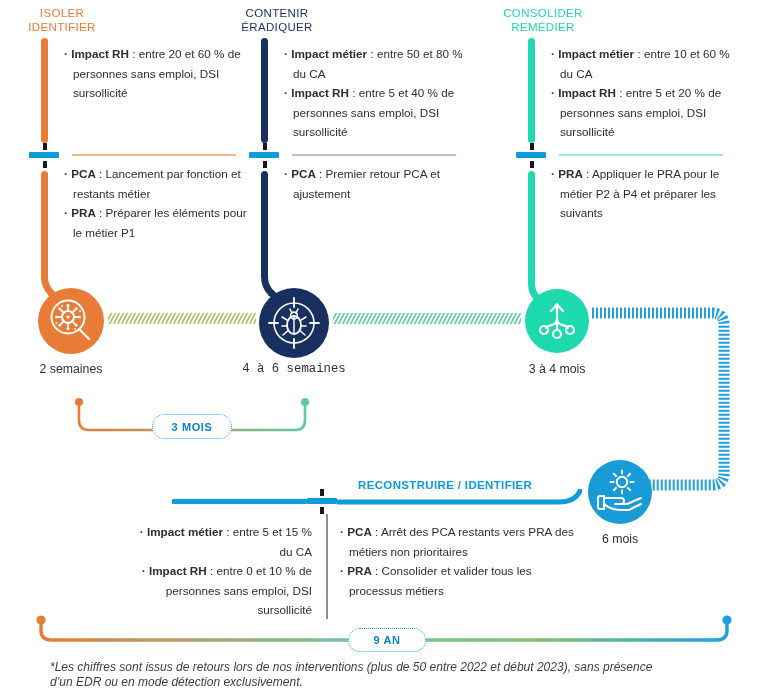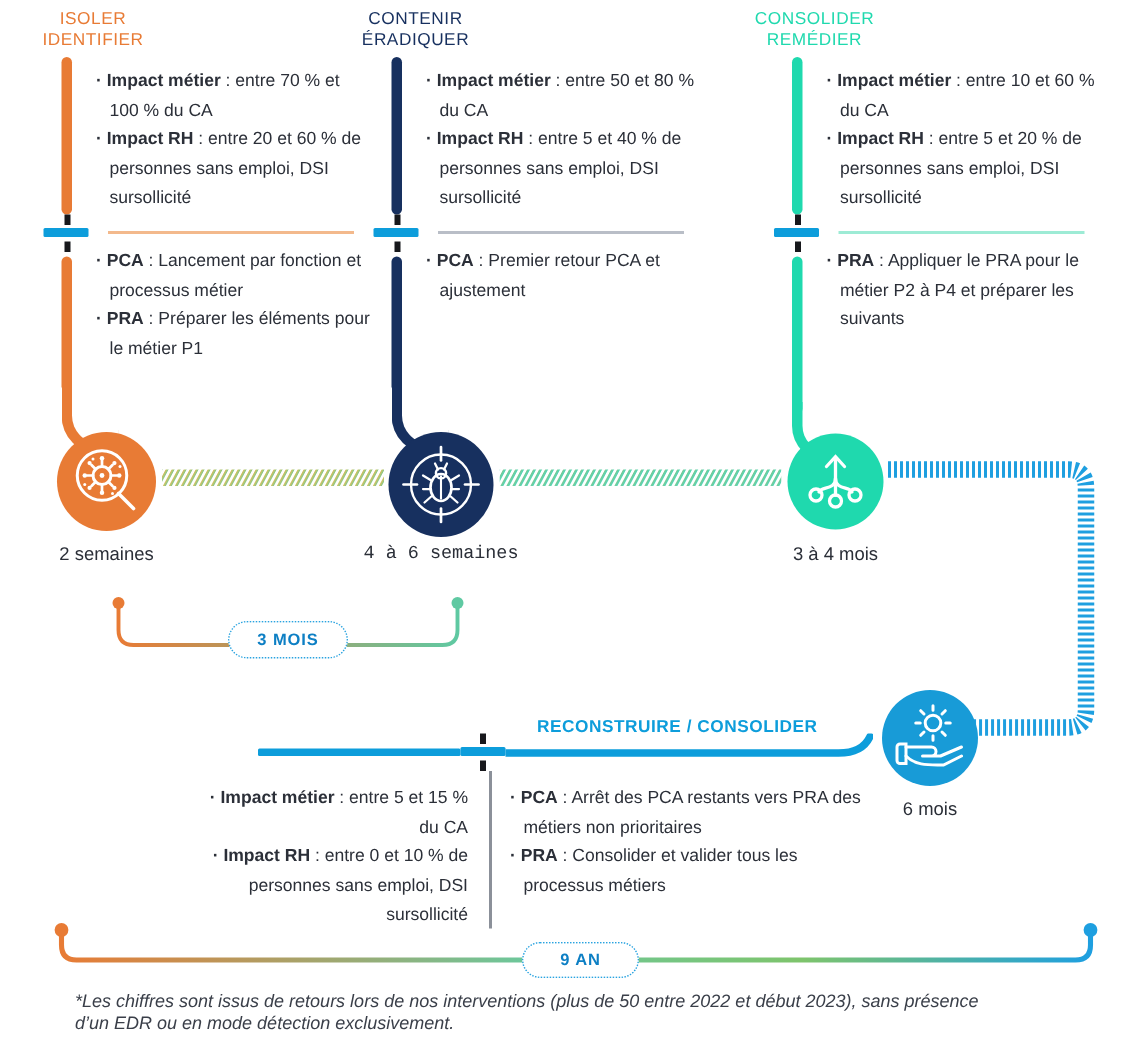--- a/index.html
+++ b/index.html
@@ -86,26 +86,25 @@
                 border-bottom-left-radius:26px;"></div>
 
     <div class="divider-wrap" style="left:0; top:0;">
       <div class="div-tick" style="left:43px; top:143px;"></div>
       <div class="div-bar" style="left:29px; top:152px;"></div>
       <div class="div-tick" style="left:43px; top:161px;"></div>
       <div class="div-rule" style="left:72px; top:154px; width:164px; background:#F3B98C;"></div>
     </div>
 
     <div class="bullets" style="left:64px; top:44px; width:180px;">
-      <p><b>Impact métier</b><span> : entre 70 % et 100 % du CA</span></p>
       <p><b>Impact RH</b><span> : entre 20 et 60 % de personnes sans emploi, DSI sursollicité</span></p>
     </div>
 
     <div class="bullets" style="left:64px; top:164px; width:185px;">
-      <p><b>PCA</b><span> : Lancement par fonction et processus métier</span></p>
+      <p><b>PCA</b><span> : Lancement par fonction et restants métier</span></p>
       <p><b>PRA</b><span> : Préparer les éléments pour le métier P1</span></p>
     </div>
 
     <div class="node" style="left:38px; top:288px; width:66px; height:66px; background:#E87B35;">
       <svg viewBox="0 0 66 66">
         <circle cx="30" cy="29" r="16.5" fill="none" stroke="#fff" stroke-width="2"></circle>
         <line x1="41" y1="41" x2="51" y2="51" stroke="#fff" stroke-width="2.4" stroke-linecap="round"></line>
         <circle cx="30" cy="29" r="6" fill="none" stroke="#fff" stroke-width="2"></circle>
         <circle cx="30" cy="29" r="1.6" fill="#fff"></circle>
         <g stroke="#fff" stroke-width="1.8" stroke-linecap="round">
@@ -283,21 +282,21 @@
         </linearGradient>
       </defs>
       <path d="M7 6 V24 Q7 34 17 34 H223 Q233 34 233 24 V6" fill="none" stroke="url(#bg1)" stroke-width="2.6"></path>
       <circle cx="7" cy="6" r="4" fill="#E87B35"></circle>
       <circle cx="233" cy="6" r="4" fill="#5FC9A2"></circle>
     </svg>
   </div>
   <div class="pill" style="left:152px; top:414px; width:80px; height:25px;">3 MOIS</div>
 
   <div>
-    <div class="bot-title" style="left:358px; top:479px; width:200px;">RECONSTRUIRE / CONSOLIDER</div>
+    <div class="bot-title" style="left:358px; top:479px; width:200px;">RECONSTRUIRE / IDENTIFIER</div>
 
     <div class="bot-rule" style="left:172px; top:499px; width:135px;"></div>
 
     <div class="div-tick" style="left:320px; top:489px;"></div>
     <div class="div-bar" style="left:307px; top:498px;"></div>
     <div class="div-tick" style="left:320px; top:507px;"></div>
 
     <svg style="position:absolute; left:337px; top:489px; width:245px; height:20px;">
       <path d="M0 13 H222 Q238 13 243 2" fill="none" stroke="#0d9ddb" stroke-width="5" stroke-linecap="round"></path>
     </svg>

